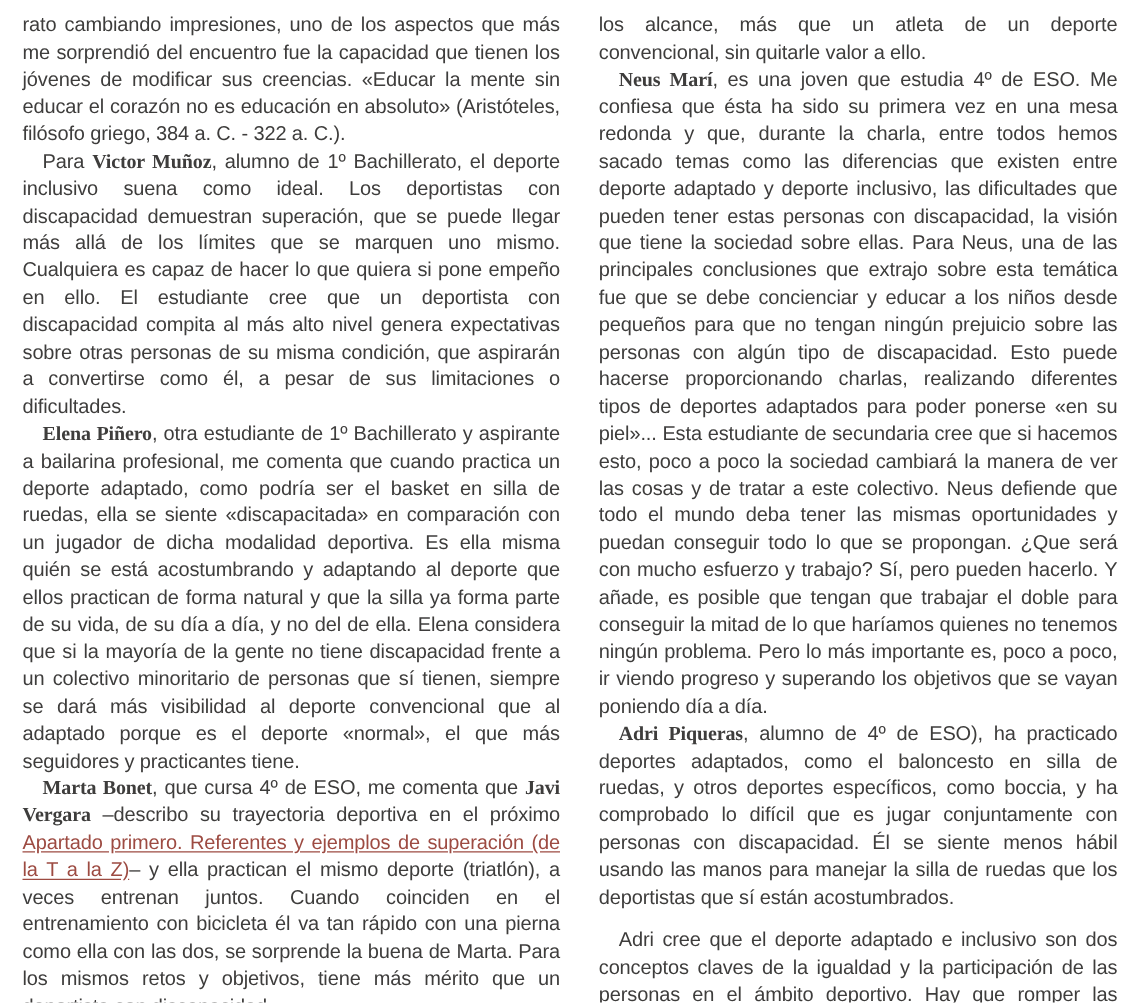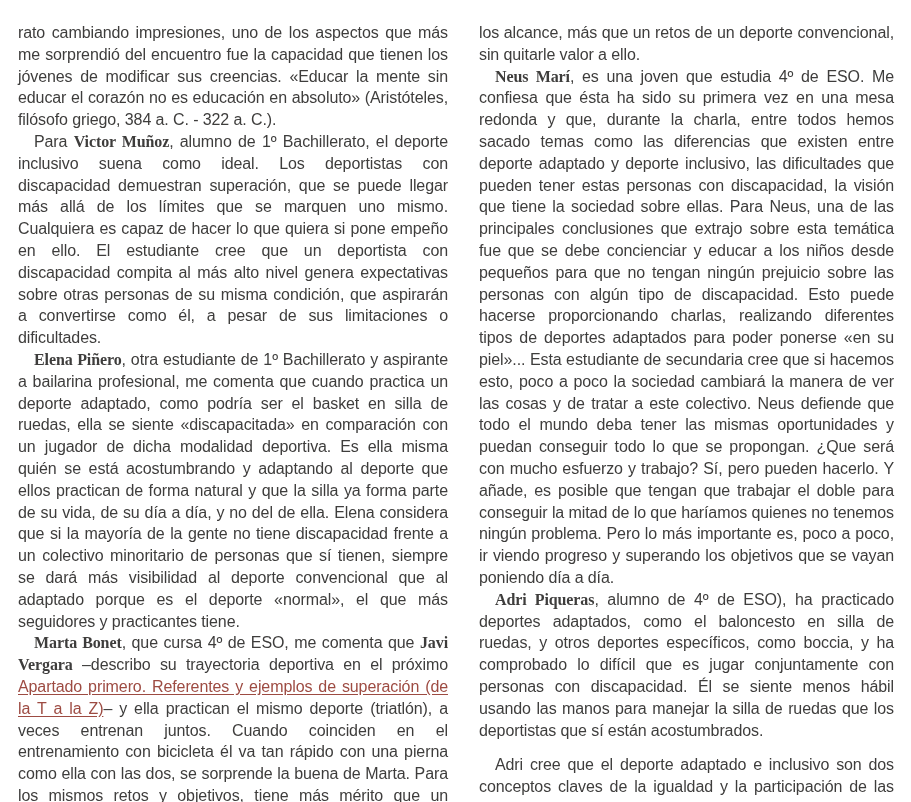--- a/index.html
+++ b/index.html
@@ -10,21 +10,21 @@
     width: 911px;
     height: 802px;
     background: #ffffff;
     font-family: "Liberation Sans", "DejaVu Sans", sans-serif;
     color: #3e3d3c;
     overflow: hidden;
   }
   .page {
     box-sizing: border-box;
     display: flex;
-    padding: 22px 17px 0 18px;
+    padding: 10px 17px 0 18px;
     height: 100%;
   }
   .column {
     text-align: justify;
     font-size: 16px;
     line-height: 21.8px;
     letter-spacing: -0.1px;
   }
   .column.left {
     width: 430px;
@@ -62,18 +62,18 @@
 <body>
 
 <div class="page">
   <div class="column left">
       <p class="no-indent"><span>rato cambiando impresiones, uno de los aspectos que más me sorprendió del encuentro fue la capacidad que tienen los jóvenes de modificar sus creencias. «Educar la mente sin educar el corazón no es educación en absoluto» (Aristóteles, filósofo griego, 384 a. C. - 322 a. C.).</span></p>
       <p class=""><span>Para </span><span class="run-bold">Victor Muñoz</span><span>, alumno de 1º Bachillerato, el deporte inclusivo suena como ideal. Los deportistas con discapacidad demuestran superación, que se puede llegar más allá de los límites que se marquen uno mismo. Cualquiera es capaz de hacer lo que quiera si pone empeño en ello. El estudiante cree que un deportista con discapacidad compita al más alto nivel genera expectativas sobre otras personas de su misma condición, que aspirarán a convertirse como él, a pesar de sus limitaciones o dificultades.</span></p>
       <p class=""><span class="run-bold">Elena Piñero</span><span>, otra estudiante de 1º Bachillerato y aspirante a bailarina profesional, me comenta que cuando practica un deporte adaptado, como podría ser el basket en silla de ruedas, ella se siente «discapacitada» en comparación con un jugador de dicha modalidad deportiva. Es ella misma quién se está acostumbrando y adaptando al deporte que ellos practican de forma natural y que la silla ya forma parte de su vida, de su día a día, y no del de ella. Elena considera que si la mayoría de la gente no tiene discapacidad frente a un colectivo minoritario de personas que sí tienen, siempre se dará más visibilidad al deporte convencional que al adaptado porque es el deporte «normal», el que más seguidores y practicantes tiene.</span></p>
       <p class=""><span class="run-bold">Marta Bonet</span><span>, que cursa 4º de ESO, me comenta que </span><span class="run-bold">Javi Vergara</span><span> –describo su trayectoria deportiva en el próximo </span><span class="run-link">Apartado primero. Referentes y ejemplos de superación (de la T a la Z)</span><span>– y ella practican el mismo deporte (triatlón), a veces entrenan juntos. Cuando coinciden en el entrenamiento con bicicleta él va tan rápido con una pierna como ella con las dos, se sorprende la buena de Marta. Para los mismos retos y objetivos, tiene más mérito que un deportista con discapacidad</span></p>
     </div>
   <div class="column right">
-      <p class="no-indent"><span>los alcance, más que un retos de un deporte convencional, sin quitarle valor a ello.</span></p>
+      <p class="no-indent"><span>los alcance, más que un atleta de un deporte convencional, sin quitarle valor a ello.</span></p>
       <p class=""><span class="run-bold">Neus Marí</span><span>, es una joven que estudia 4º de ESO. Me confiesa que ésta ha sido su primera vez en una mesa redonda y que, durante la charla, entre todos hemos sacado temas como las diferencias que existen entre deporte adaptado y deporte inclusivo, las dificultades que pueden tener estas personas con discapacidad, la visión que tiene la sociedad sobre ellas. Para Neus, una de las principales conclusiones que extrajo sobre esta temática fue que se debe concienciar y educar a los niños desde pequeños para que no tengan ningún prejuicio sobre las personas con algún tipo de discapacidad. Esto puede hacerse proporcionando charlas, realizando diferentes tipos de deportes adaptados para poder ponerse «en su piel»... Esta estudiante de secundaria cree que si hacemos esto, poco a poco la sociedad cambiará la manera de ver las cosas y de tratar a este colectivo. Neus defiende que todo el mundo deba tener las mismas oportunidades y puedan conseguir todo lo que se propongan. ¿Que será con mucho esfuerzo y trabajo? Sí, pero pueden hacerlo. Y añade, es posible que tengan que trabajar el doble para conseguir la mitad de lo que haríamos quienes no tenemos ningún problema. Pero lo más importante es, poco a poco, ir viendo progreso y superando los objetivos que se vayan poniendo día a día.</span></p>
       <p class=""><span class="run-bold">Adri Piqueras</span><span>, alumno de 4º de ESO), ha practicado deportes adaptados, como el baloncesto en silla de ruedas, y otros deportes específicos, como boccia, y ha comprobado lo difícil que es jugar conjuntamente con personas con discapacidad. Él se siente menos hábil usando las manos para manejar la silla de ruedas que los deportistas que sí están acostumbrados.</span></p>
       <p class=" gap-before"><span>Adri cree que el deporte adaptado e inclusivo son dos conceptos claves de la igualdad y la participación de las personas en el ámbito deportivo. Hay que romper las barreras sociales. Estos tipos de deportes son muy importantes para nuestra sociedad para poder promover el bienestar físico y la importancia del deporte en nuestras vidas, no sólo físicamente sino</span></p>
     </div>
 </div>
 
 </body></html>

